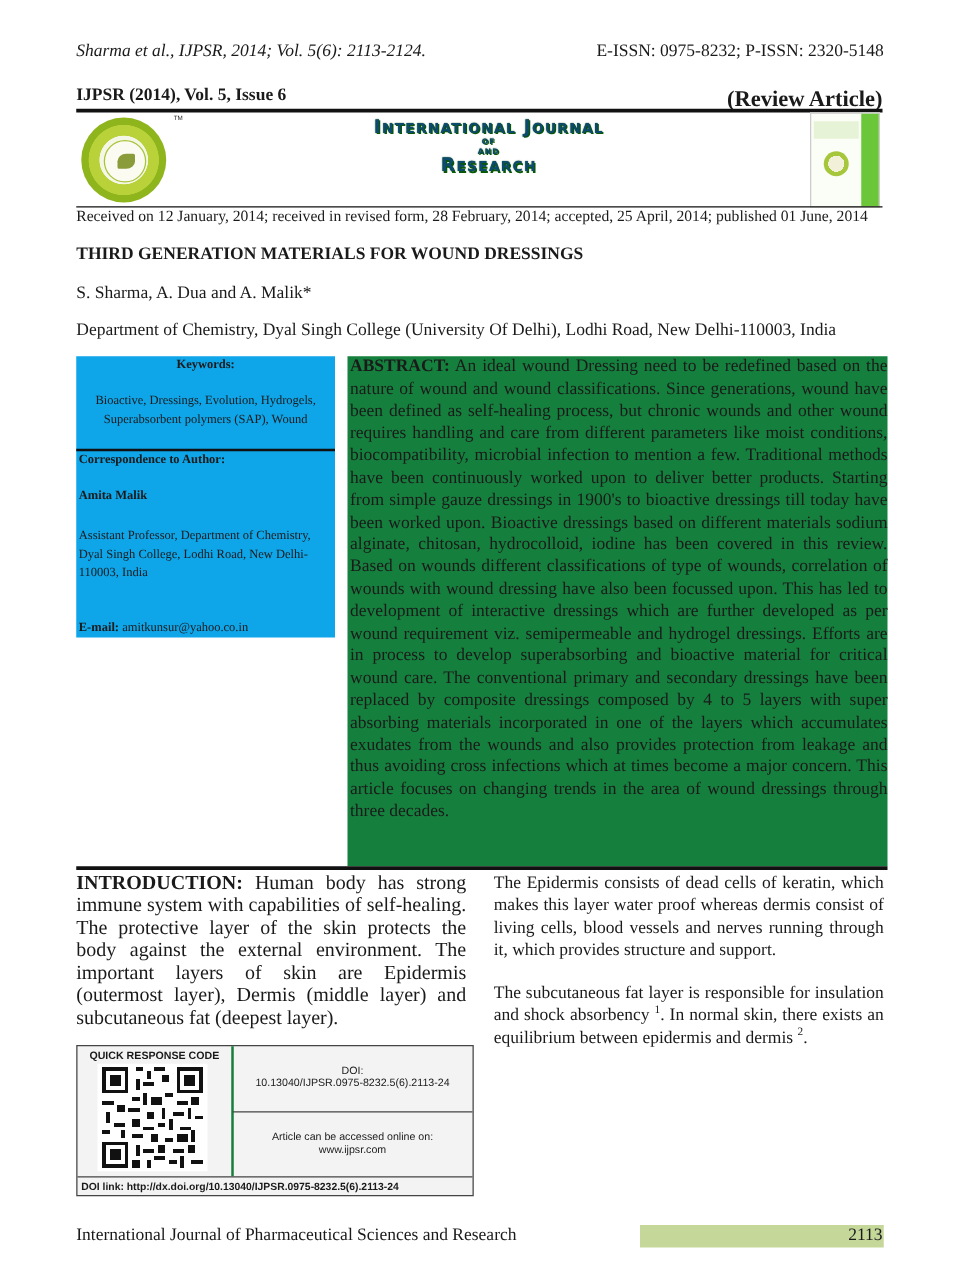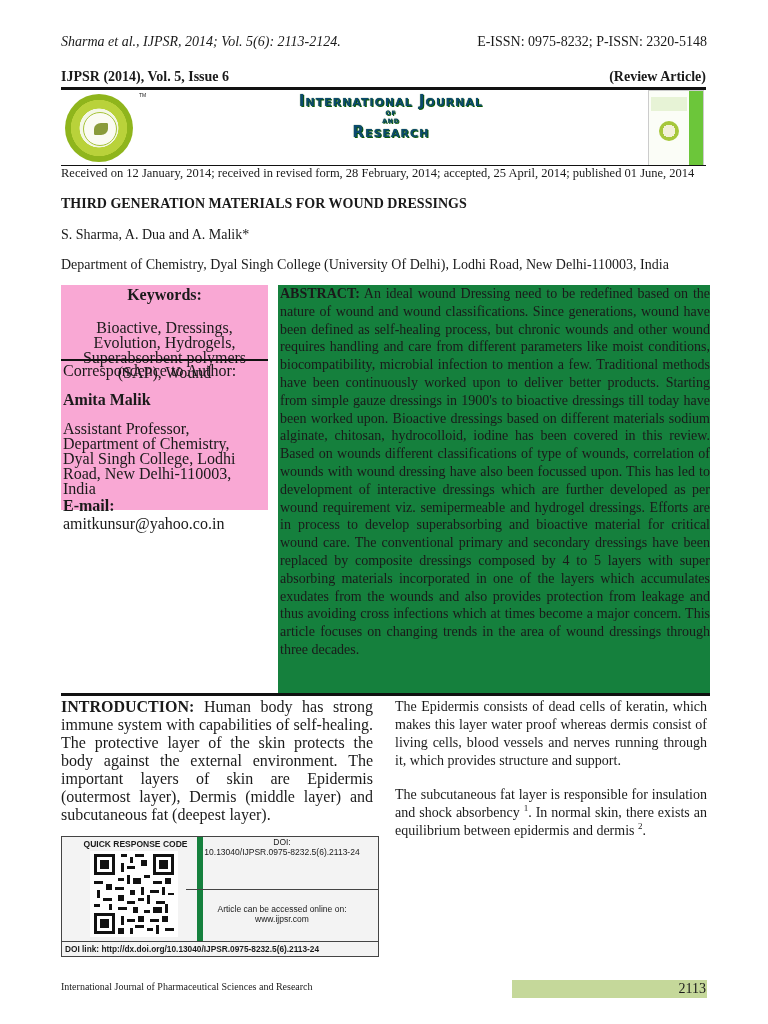--- a/index.html
+++ b/index.html
@@ -2,21 +2,21 @@
 <html><head>
 <meta charset="utf-8">
 <style>
   html, body { margin:0; padding:0; background:#ffffff; }
   body { width:768px; height:1024px; position:relative; overflow:hidden;
          font-family:"Liberation Serif", serif; color:#1a1a1a; }
   .abs { position:absolute; }
   .running-left { left:61px; top:34px; font-size:14px; font-style:italic; }
   .running-right { right:61px; top:34px; font-size:14px; }
   .issue-left { left:61px; top:69px; font-size:14px; font-weight:bold; }
-  .issue-right { right:62px; top:69px; font-size:14px; font-weight:bold; }
+  .issue-right { right:62px; top:69px; font-size:18px; font-weight:bold; }
   .rule-thick { left:61px; width:645px; top:87px; height:3px; background:#111; }
   .banner { left:61px; top:90px; width:645px; height:75px; }
   .logo-left { position:absolute; left:4px; top:4px; width:68px; height:68px; border-radius:50%;
      background:radial-gradient(circle, #f4f7e6 0 40%, #b9d23a 41% 58%, #8fb51c 59% 100%); }
   .logo-left .inner { position:absolute; left:18px; top:18px; width:32px; height:32px; border-radius:50%;
      background:#fbfbf2; border:1px solid #a7c43a; }
   .logo-left .leaf { position:absolute; left:10px; top:10px; width:14px; height:12px;
      background:#8a9b3a; border-radius:50% 10% 50% 10%; }
   .tm { position:absolute; left:78px; top:2px; font-size:5px; font-family:"Liberation Sans", sans-serif; }
   .journal-title { position:absolute; left:200px; top:4px; width:260px; text-align:center;
@@ -28,55 +28,55 @@
   .cover .strip { position:absolute; right:0; top:0; width:14px; height:74px; background:#6cc63a; }
   .cover .head { position:absolute; left:2px; top:6px; width:36px; height:14px; background:#e7f3d6; }
   .cover .seal { position:absolute; left:10px; top:30px; width:20px; height:20px; border-radius:50%;
      background:radial-gradient(circle, #f2f0d8 0 45%, #a6c73c 46% 100%); }
   .rule-thin { left:61px; width:645px; top:165px; height:1px; background:#111; }
   .received { left:61px; top:166px; font-size:12.5px; white-space:nowrap; }
   .title { left:61px; top:196px; font-size:14px; font-weight:bold; }
   .authors { left:61px; top:227px; font-size:14px;text-align:right; }
   .affil { left:61px; top:257px; font-size:14px; white-space:nowrap; }
 
-  .sidebar { left:61px; top:285px; width:207px; height:225px; background:#f9a8d4; font-size:16px; }
+  .sidebar { left:61px; top:285px; width:207px; height:225px; background:#0ea5e9; font-size:10px; }
   .kw-head { text-align:center; font-weight:bold; padding-top:1px; }
   .kw-body { text-align:center; margin-top:16px; line-height:15px; padding:0 4px; }
   .kw-rule { position:absolute; left:0; top:74px; width:207px; height:1.5px; background:#111; }
-  .corr { position:absolute; left:2px; top:77px; font-weight:normal;text-align:center; }
+  .corr { position:absolute; left:2px; top:77px; font-weight:bold;text-align:center; }
   .corr-name { position:absolute; left:2px; top:106px; font-weight:bold; }
   .corr-addr { position:absolute; left:2px; top:136px; line-height:15px; width:200px; }
   .corr-email { position:absolute; left:2px; top:212px; }
   .corr-email b { font-weight:bold; }
 
   .abstract { left:278px; top:285px; width:432px; height:408px; background:#15803d; font-size:14px;
      line-height:17.8px; text-align:justify; padding:0 0 0 2px; box-sizing:border-box; }
   .abstract b { font-weight:bold; }
   .rule-abs { left:61px; width:649px; top:693px; height:3px; background:#111; }
 
   .intro { left:61px; top:698px; width:312px; font-size:16px; line-height:18px; text-align:justify; }
   .intro b { font-weight:bold; }
   .col2 { left:395px; top:698px; width:312px; font-size:14px; line-height:18px; text-align:justify; }
   .col2 p { margin:0 0 16px 0; }
   sup { font-size:9px; line-height:0; }
 
   .qr-box { left:61px; top:836px; width:318px; height:121px; border:1px solid #444; box-sizing:border-box;
      font-family:"Liberation Sans", sans-serif; font-size:8px; background:#f3f3f3; }
-  .qr-left { position:absolute; left:12px; top:0; width:123px; height:104px; border-right:6px solid #15803d; }
+  .qr-left { position:absolute; left:0; top:0; width:123px; height:104px; border-right:2px solid #15803d; }
   .qr-label { position:absolute; left:0; top:2px; width:123px; text-align:center; font-weight:bold; font-size:8.5px; }
   .qr-code { position:absolute; left:16px; top:14px; width:88px; height:86px; background:#fff; }
   .qr-right-top { position:absolute; left:124px; top:0; width:192px; height:52px; border-bottom:1px solid #444;
      text-align:center; font-size:8.5px; }
-  .qr-right-top .doi-l { }
+  .qr-right-top .doi-l { margin-top:14px; }
   .qr-right-bot { position:absolute; left:124px; top:53px; width:192px; height:51px; text-align:center; font-size:8.5px; }
   .qr-right-bot .acc { margin-top:14px; }
   .qr-foot { position:absolute; left:0; top:104px; width:316px; height:15px; border-top:1px solid #444;
      font-weight:bold; font-size:8.3px; padding-left:3px; box-sizing:border-box; line-height:15px; }
 
-  .footer-left { left:61px; top:981px; font-size:10px; }
+  .footer-left { left:61px; top:981px; font-size:14px; }
   .footer-bar { left:512px; top:980px; width:195px; height:18px; background:#c5d89a; }
   .footer-page { right:62px; top:981px; font-size:14px; }
 </style>
 </head>
 <body>
 
 <div class="abs running-left">Sharma et al., IJPSR, 2014; Vol. 5(6): 2113-2124.</div>
 <div class="abs running-right">E-ISSN: 0975-8232; P-ISSN: 2320-5148</div>
 <div class="abs issue-left">IJPSR (2014), Vol. 5, Issue 6</div>
 <div class="abs issue-right">(Review Article)</div>

